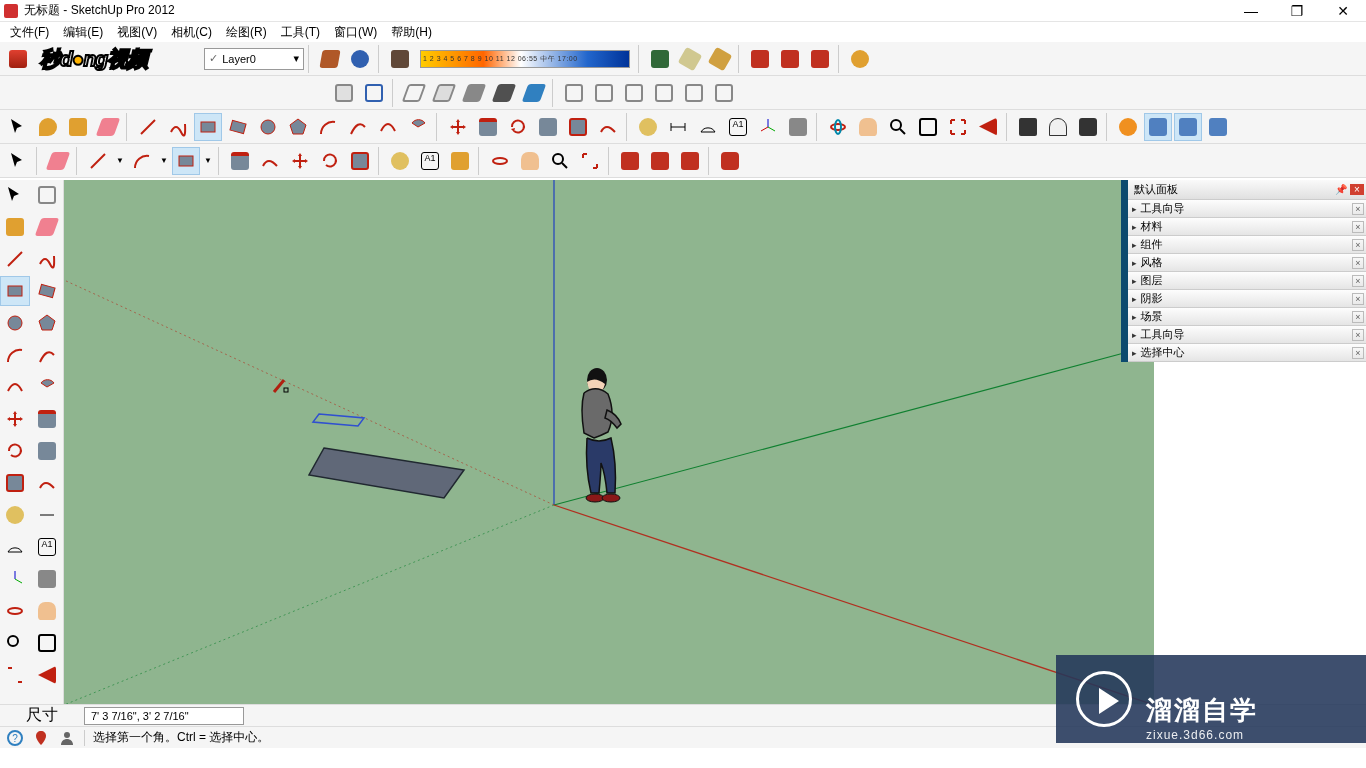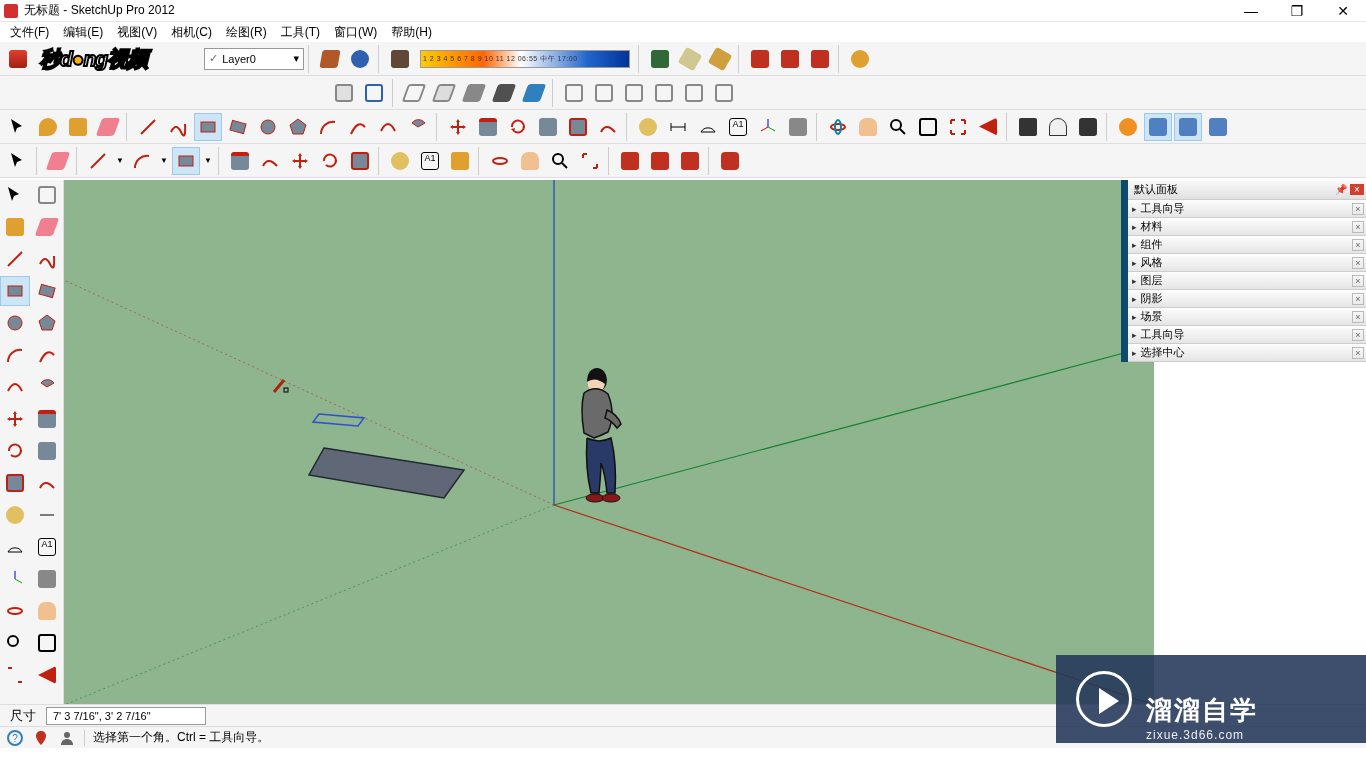--- a/index.html
+++ b/index.html
@@ -37,21 +37,21 @@
 .panel { position: absolute; right: 0; top: 180px; width: 245px; background: #f0f0f0; border-left: 7px solid #0c4a6e; }
 .panel-title { height: 20px; background: linear-gradient(#fafafa,#e0e0e0); border-bottom: 1px solid #ccc; font-size: 11px; display: flex; align-items: center; padding-left: 6px; position: relative; }
 .panel-title .pin { position: absolute; right: 18px; font-size: 10px; }
 .panel-title .close { position: absolute; right: 2px; width: 14px; text-align: center; font-size: 10px; background:#d04030; color:#fff; }
 .panel-item { height: 18px; background: linear-gradient(#fdfdfd,#e5e5e5); border-bottom: 1px solid #ccc; font-size: 11px; display: flex; align-items: center; padding-left: 4px; position: relative; }
 .panel-item::before { content: "▸"; font-size: 9px; margin-right: 4px; color: #333; }
 .panel-item .x { position: absolute; right: 2px; font-size: 9px; color: #666; border: 1px solid #bbb; width: 12px; height: 12px; line-height: 10px; text-align: center; }
 
 
 .dims-bar { position: absolute; left: 0; bottom: 42px; right: 0; height: 22px; background: #f5f5f5; border-top: 1px solid #ddd; display: flex; align-items: center; }
-.dims-bar .lbl { padding: 0 10px; font-size: 13px; font-family: Liberation Serif, serif; }
+.dims-bar .lbl { padding: 0 26px; font-size: 16px; font-family: Liberation Serif, serif; }
 .dims-bar .val { width: 160px; border: 1px solid #999; height: 18px; background: #fff; font-size: 11px; display: flex; align-items: center; padding-left: 6px; }
 
 .status-bar { position: absolute; left: 0; bottom: 20px; right: 0; height: 22px; background: #f5f5f5; border-top: 1px solid #ddd; display: flex; align-items: center; gap: 8px; padding-left: 6px; }
 .status-bar .sicon { width: 18px; height: 18px; display: flex; align-items: center; justify-content: center; }
 .status-bar .ssep { width: 1px; height: 16px; background: #ccc; }
 .status-bar .msg { font-size: 12px; }
 
 
 .logo-overlay { position: absolute; left: 40px; top: 45px; font-size: 21px; font-weight: 900; color: #fff; -webkit-text-stroke: 2px #000; font-style: italic; letter-spacing: -1px; }
 .logo-overlay .o { color: #ffb300; }
@@ -686,21 +686,21 @@
         <path d="M9 2C6 2 4 4 4 7c0 4 5 9 5 9s5-5 5-9c0-3-2-5-5-5z" fill="#c03020"></path>
       </svg>
     </div>
   <div class="sicon">
       <svg viewBox="0 0 18 18">
         <circle cx="9" cy="6" r="3" fill="#666"></circle>
         <path d="M3 16c0-4 3-6 6-6s6 2 6 6z" fill="#666"></path>
       </svg>
     </div>
   <div class="ssep"></div>
-  <div class="msg">选择第一个角。Ctrl = 工具向导。</div>
+  <div class="msg">选择第一个角。Ctrl = 选择中心。</div>
 </div>
 
 <div class="logo-overlay">
   <span>秒</span><span>d</span><span class="o">●</span><span>ng</span><span>视频</span>
 </div>
 
 <div class="brand-overlay">
   <div class="play"></div>
   <div class="txt">
     <div class="big">溜溜自学</div>

